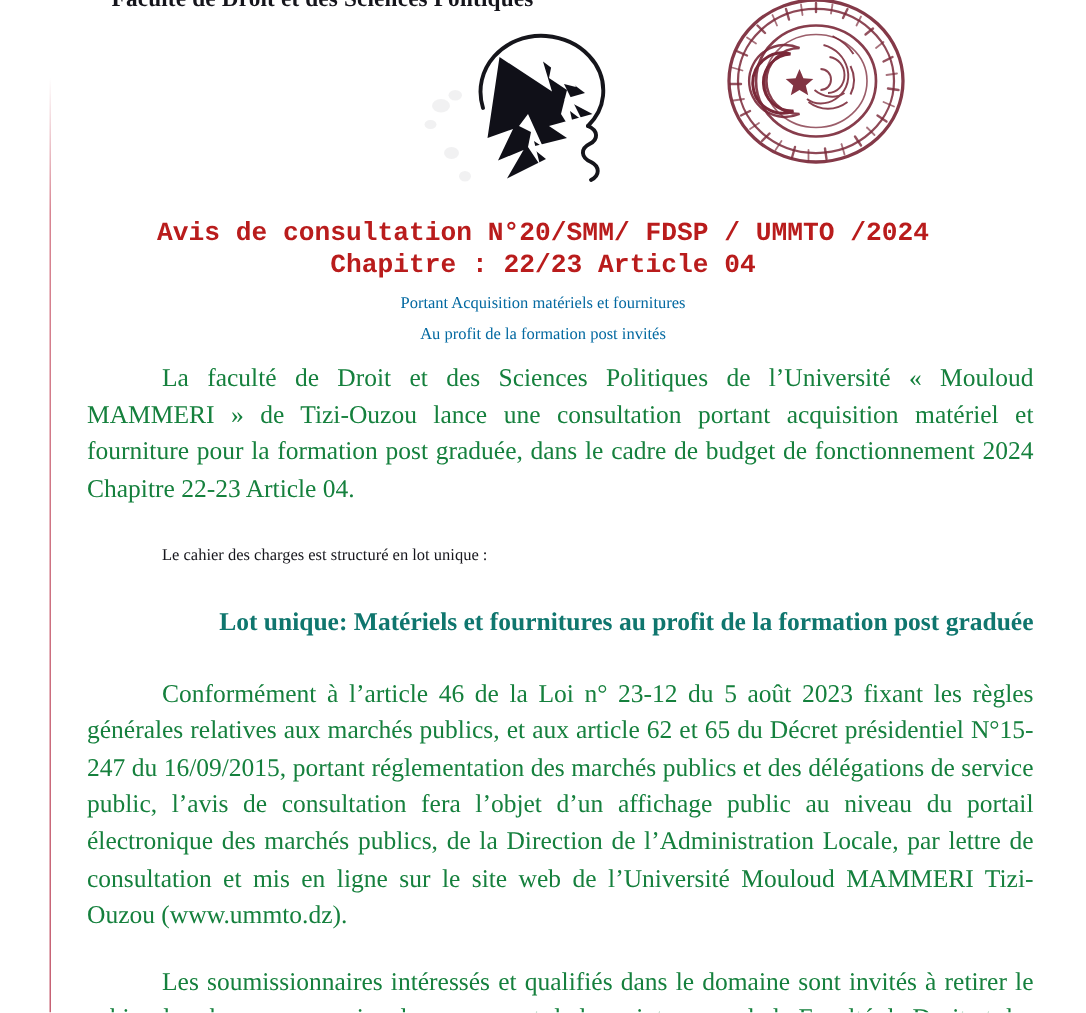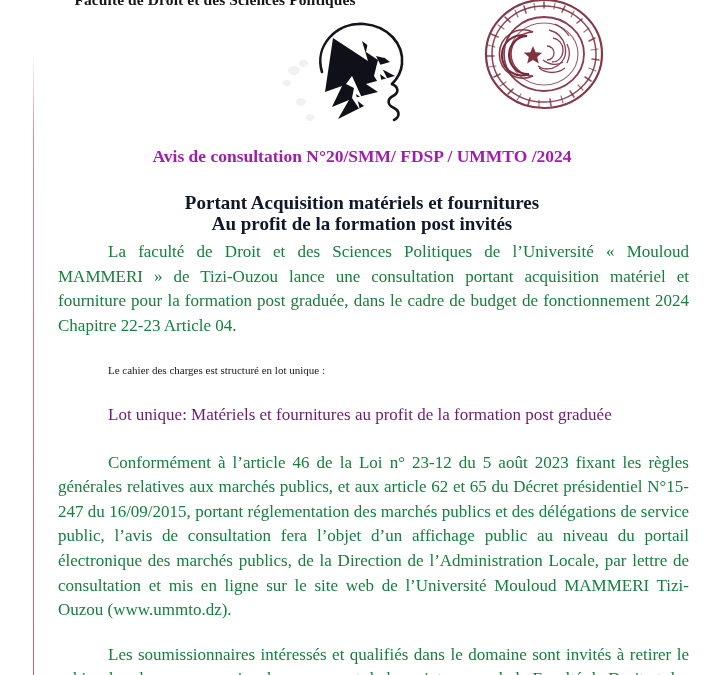--- a/index.html
+++ b/index.html
@@ -69,35 +69,36 @@
     position: absolute;
     left: 62px;
     top: 146px;
     width: 600px;
     text-align: center;
   }
   .title-line {
     font-weight: bold;
     font-size: 17.5px;
     line-height: 21px;
-    color: #a21caf;
+    color: #b91c1c;
     white-space: nowrap;
+    font-family: Liberation Mono, monospace;
   }
   .subtitle-block {
     position: absolute;
     left: 62px;
     top: 192px;
     width: 600px;
     text-align: center;
   }
   .subtitle-line {
-    font-weight: bold;
-    font-size: 19px;
+    font-weight: normal;
+    font-size: 11px;
     line-height: 21px;
-    color: #0f172a;
+    color: #0369a1;
     white-space: nowrap;
   }
 
   
   .body-col {
     position: absolute;
     left: 58px;
     top: 240px;
     width: 631px;
   }
@@ -116,26 +117,26 @@
   p.lead {
     margin: 0;
     text-align: left;
     font-size: 11px;
     line-height: 24.6px;
     text-indent: 50px;
     color: #16161c;
   }
   p.lot {
     margin: 0;
-    text-align: left;
+    text-align: right;
     font-size: 17px;
     line-height: 24.6px;
-    font-weight: normal;
+    font-weight: bold;
     text-indent: 50px;
-    color: #701a75;
+    color: #0f766e;
   }
   .url {
   }
 </style>
 </head>
 <body>
 
 <div id="page">
 
   <div class="scan-edge-line"></div>
@@ -216,20 +217,21 @@
         <line x1="7" y1="47" x2="14" y2="49"></line>
         <line x1="17" y1="27" x2="23" y2="31"></line>
         <line x1="34" y1="12" x2="37" y2="19"></line>
         <line x1="53" y1="5" x2="54" y2="12"></line>
       </g>
     </svg>
   </div>
 
   <div class="title-block">
     <div class="title-line">Avis de consultation N°20/SMM/ FDSP / UMMTO /2024</div>
+    <div class="title-line">Chapitre : 22/23 Article 04</div>
   </div>
 
   <div class="subtitle-block">
     <div class="subtitle-line">Portant Acquisition matériels et fournitures</div>
     <div class="subtitle-line">Au profit de la formation post invités</div>
   </div>
 
   <div class="body-col">
 
     <p class="para">La faculté de Droit et des Sciences Politiques de l’Université « Mouloud MAMMERI » de Tizi-Ouzou lance une consultation portant acquisition matériel et fourniture pour la formation post graduée, dans le cadre de budget de fonctionnement 2024 Chapitre 22-23 Article 04.</p>

